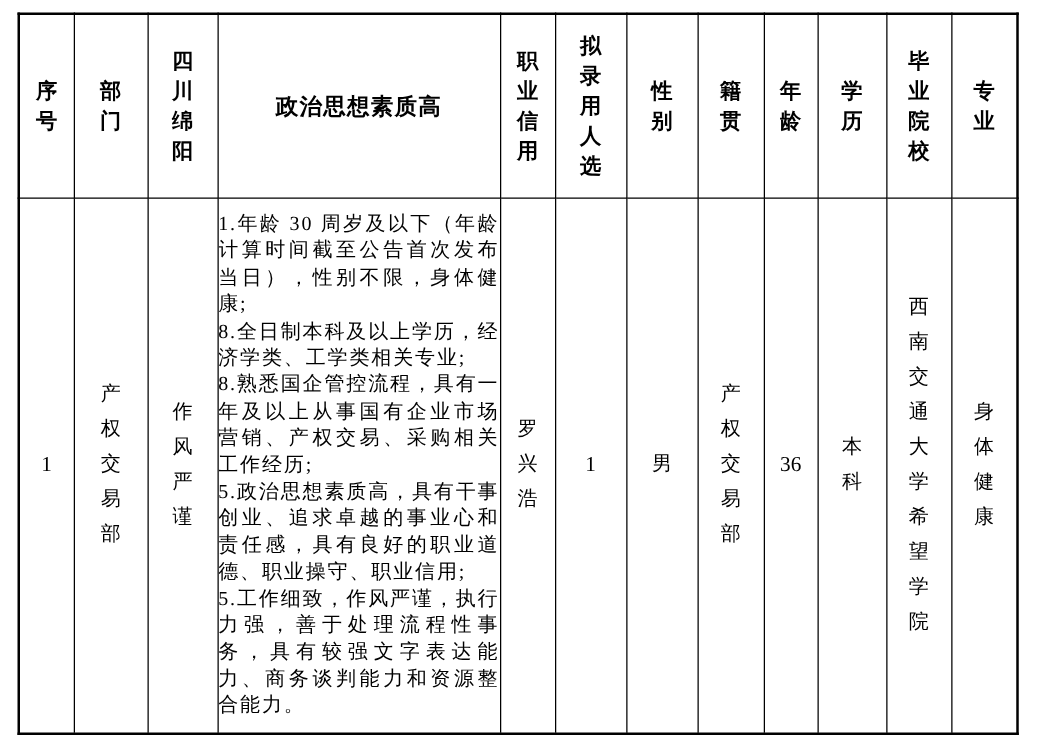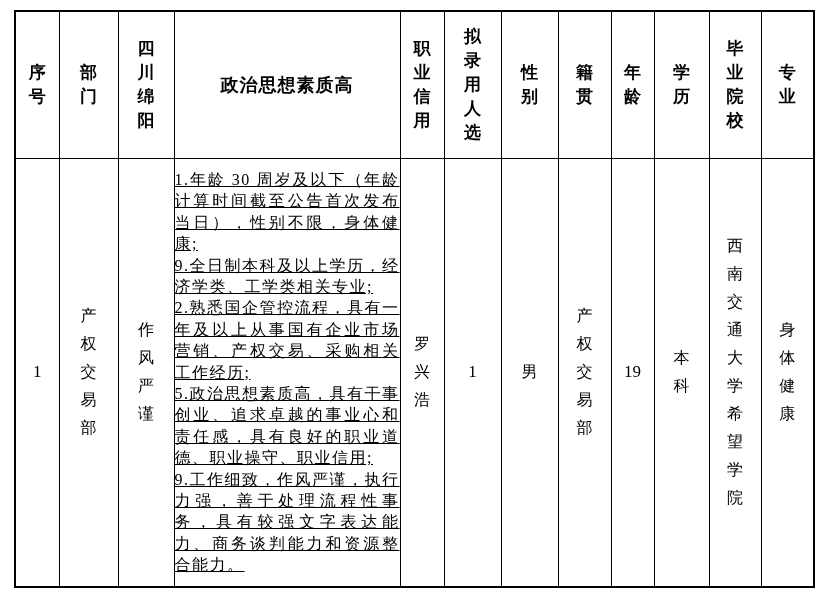--- a/index.html
+++ b/index.html
@@ -53,21 +53,20 @@
   td .vtext { line-height: 28px; font-size: 16px; }
   .hheader {
     font-size: 18px;
     letter-spacing: 1px;
   }
   .num-cell { font-size: 17px; }
   td.req-cell {
     vertical-align: top;
     text-align: left;
     padding: 1px 3px 0 4px;
-    text-decoration: underline;
   }
   .req-item {
     font-size: 16px;
     line-height: 21.4px;
     text-align: justify;
     text-justify: inter-ideograph;
     letter-spacing: 1.5px;
   }
 </style>
 </head>
@@ -103,29 +102,29 @@
       <th><span class="vtext">学历</span></th>
       <th><span class="vtext">毕业院校</span></th>
       <th><span class="vtext">专业</span></th>
     </tr>
     <tr class="data-row">
       <td class="num-cell">1</td>
       <td><span class="vtext">产权交易部</span></td>
       <td><span class="vtext">作风严谨</span></td>
       <td class="req-cell">
         <div class="req-item">1.年龄 30 周岁及以下（年龄计算时间截至公告首次发布当日），性别不限，身体健康;</div>
-        <div class="req-item">9.全日制本科及以上学历，经济学类、工学类相关专业;</div>
-        <div class="req-item">2.熟悉国企管控流程，具有一年及以上从事国有企业市场营销、产权交易、采购相关工作经历;</div>
+        <div class="req-item">8.全日制本科及以上学历，经济学类、工学类相关专业;</div>
+        <div class="req-item">8.熟悉国企管控流程，具有一年及以上从事国有企业市场营销、产权交易、采购相关工作经历;</div>
         <div class="req-item">5.政治思想素质高，具有干事创业、追求卓越的事业心和责任感，具有良好的职业道德、职业操守、职业信用;</div>
-        <div class="req-item">9.工作细致，作风严谨，执行力强，善于处理流程性事务，具有较强文字表达能力、商务谈判能力和资源整合能力。</div>
+        <div class="req-item">5.工作细致，作风严谨，执行力强，善于处理流程性事务，具有较强文字表达能力、商务谈判能力和资源整合能力。</div>
       </td>
       <td><span class="vtext">罗兴浩</span></td>
       <td class="num-cell">1</td>
       <td><span class="vtext">男</span></td>
       <td><span class="vtext">产权交易部</span></td>
-      <td class="num-cell">19</td>
+      <td class="num-cell">36</td>
       <td><span class="vtext">本科</span></td>
       <td><span class="vtext">西南交通大学希望学院</span></td>
       <td><span class="vtext">身体健康</span></td>
     </tr>
   </tbody>
     </table>
 </div>
 
 </body></html>

